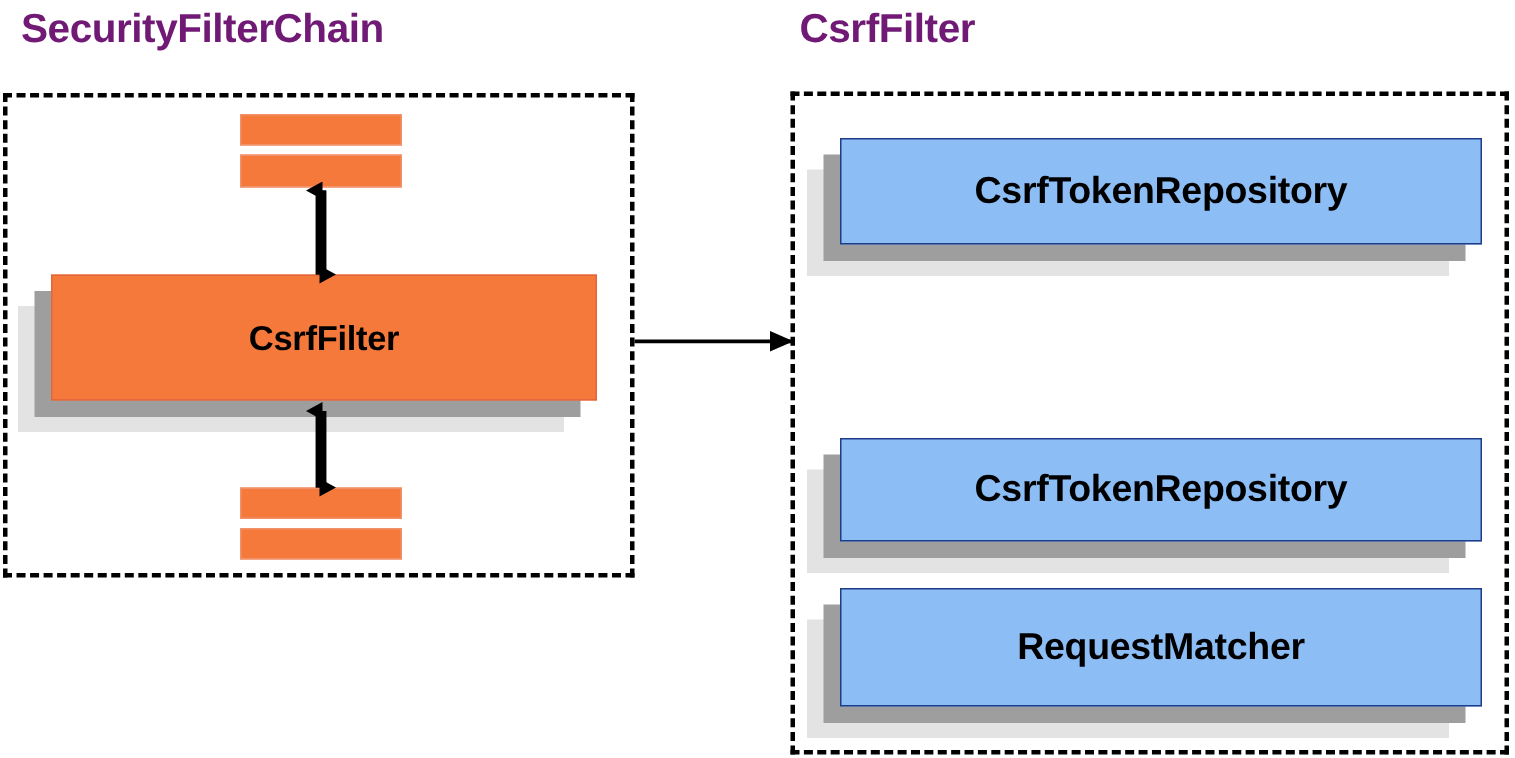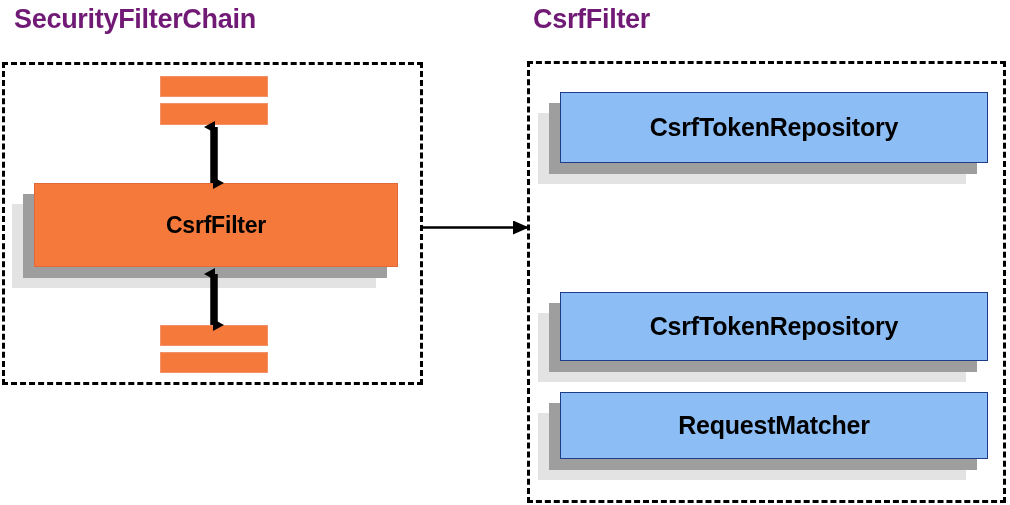--- a/index.html
+++ b/index.html
@@ -115,21 +115,21 @@
   </div>
 
 
   <div class="comp comp-blue" style="left:560px;top:292px;width:428px;height:69px;">
     <div class="sh-outer"></div>
     <div class="sh-inner"></div>
     <div class="face"></div>
     <div class="label">CsrfTokenRepository</div>
   </div>
 
-  <div class="comp comp-blue" style="left:560px;top:392px;width:428px;height:67px;border-radius:32px;">
+  <div class="comp comp-blue" style="left:560px;top:392px;width:428px;height:79px;border-radius:32px;">
     <div class="sh-outer"></div>
     <div class="sh-inner"></div>
     <div class="face"></div>
     <div class="label">RequestMatcher</div>
   </div>
 
   <svg class="arrow-svg" viewBox="0 0 1010 505" xmlns="http://www.w3.org/2000/svg">
     <defs>
       <marker id="head-up" markerWidth="12" markerHeight="12" refX="6" refY="10" orient="auto" markerUnits="userSpaceOnUse">
         <path d="M6,0 L12,11 L0,11 Z" fill="#000000"></path>

